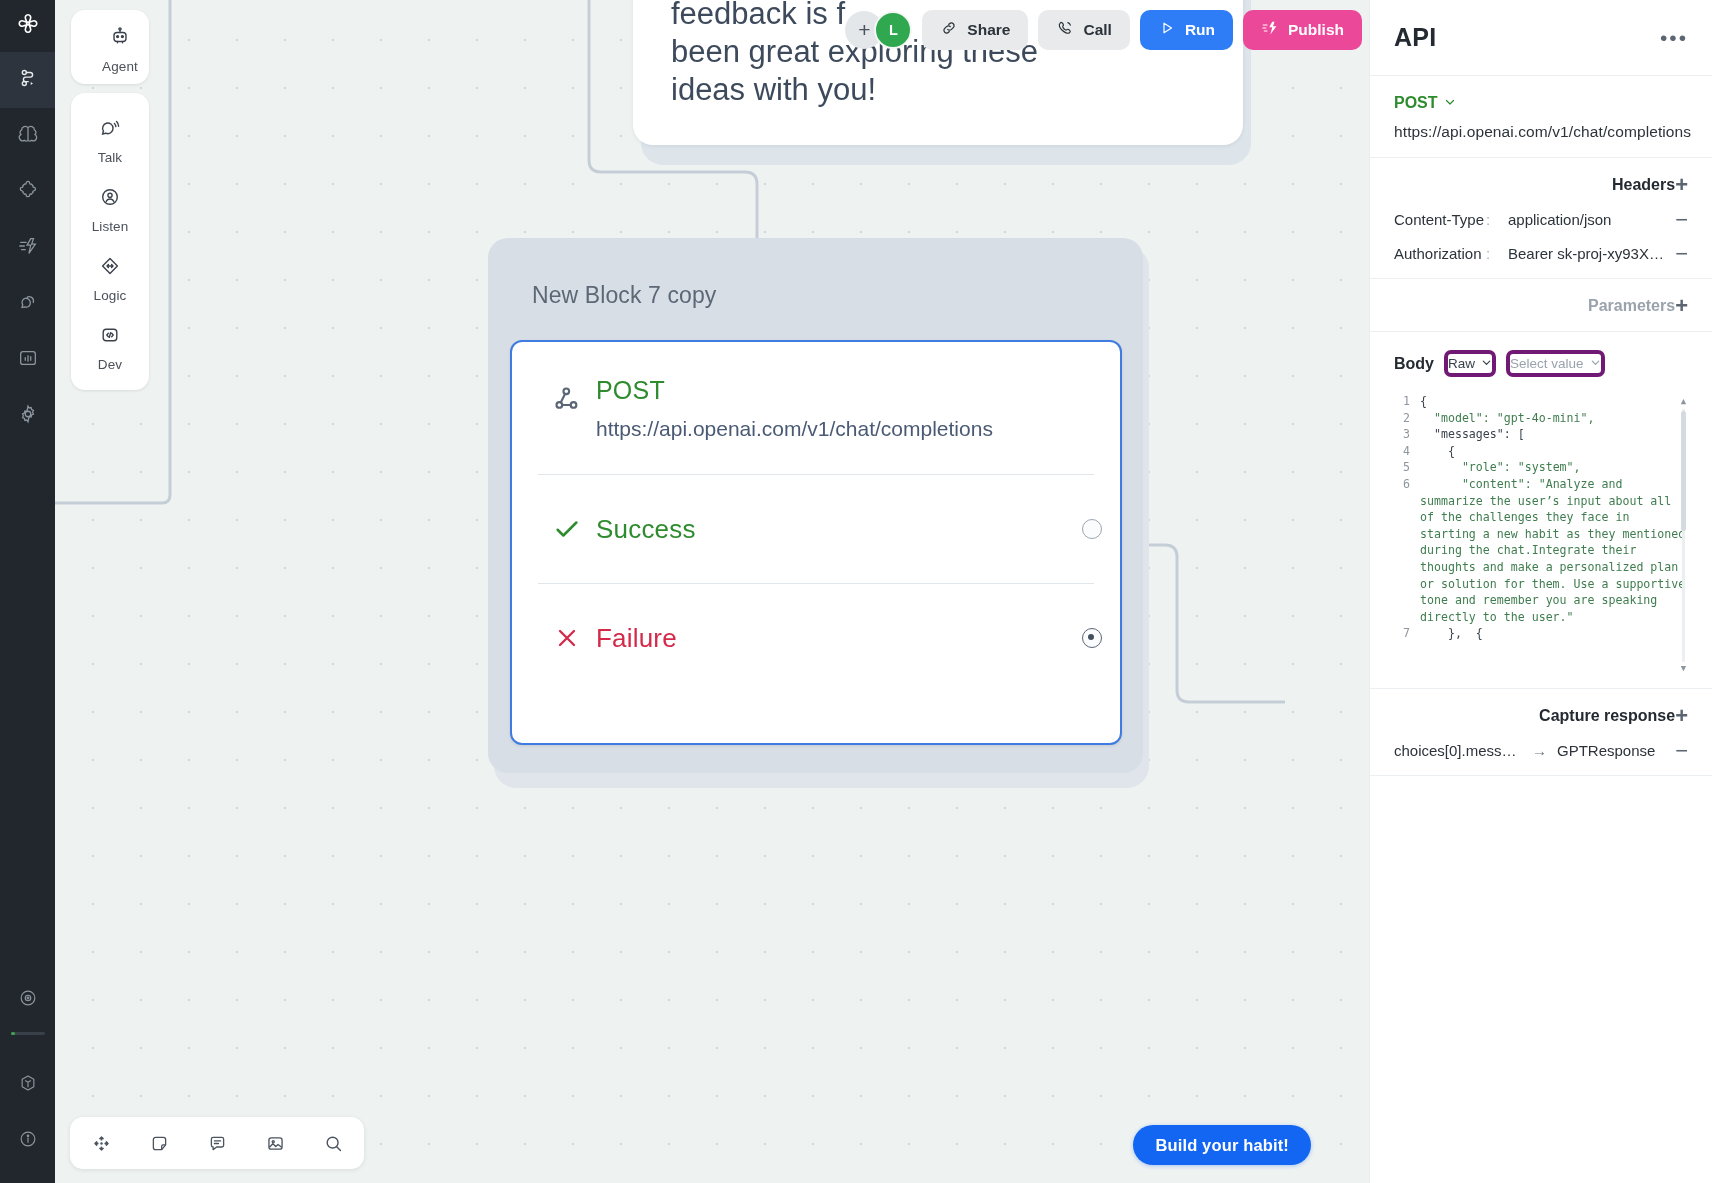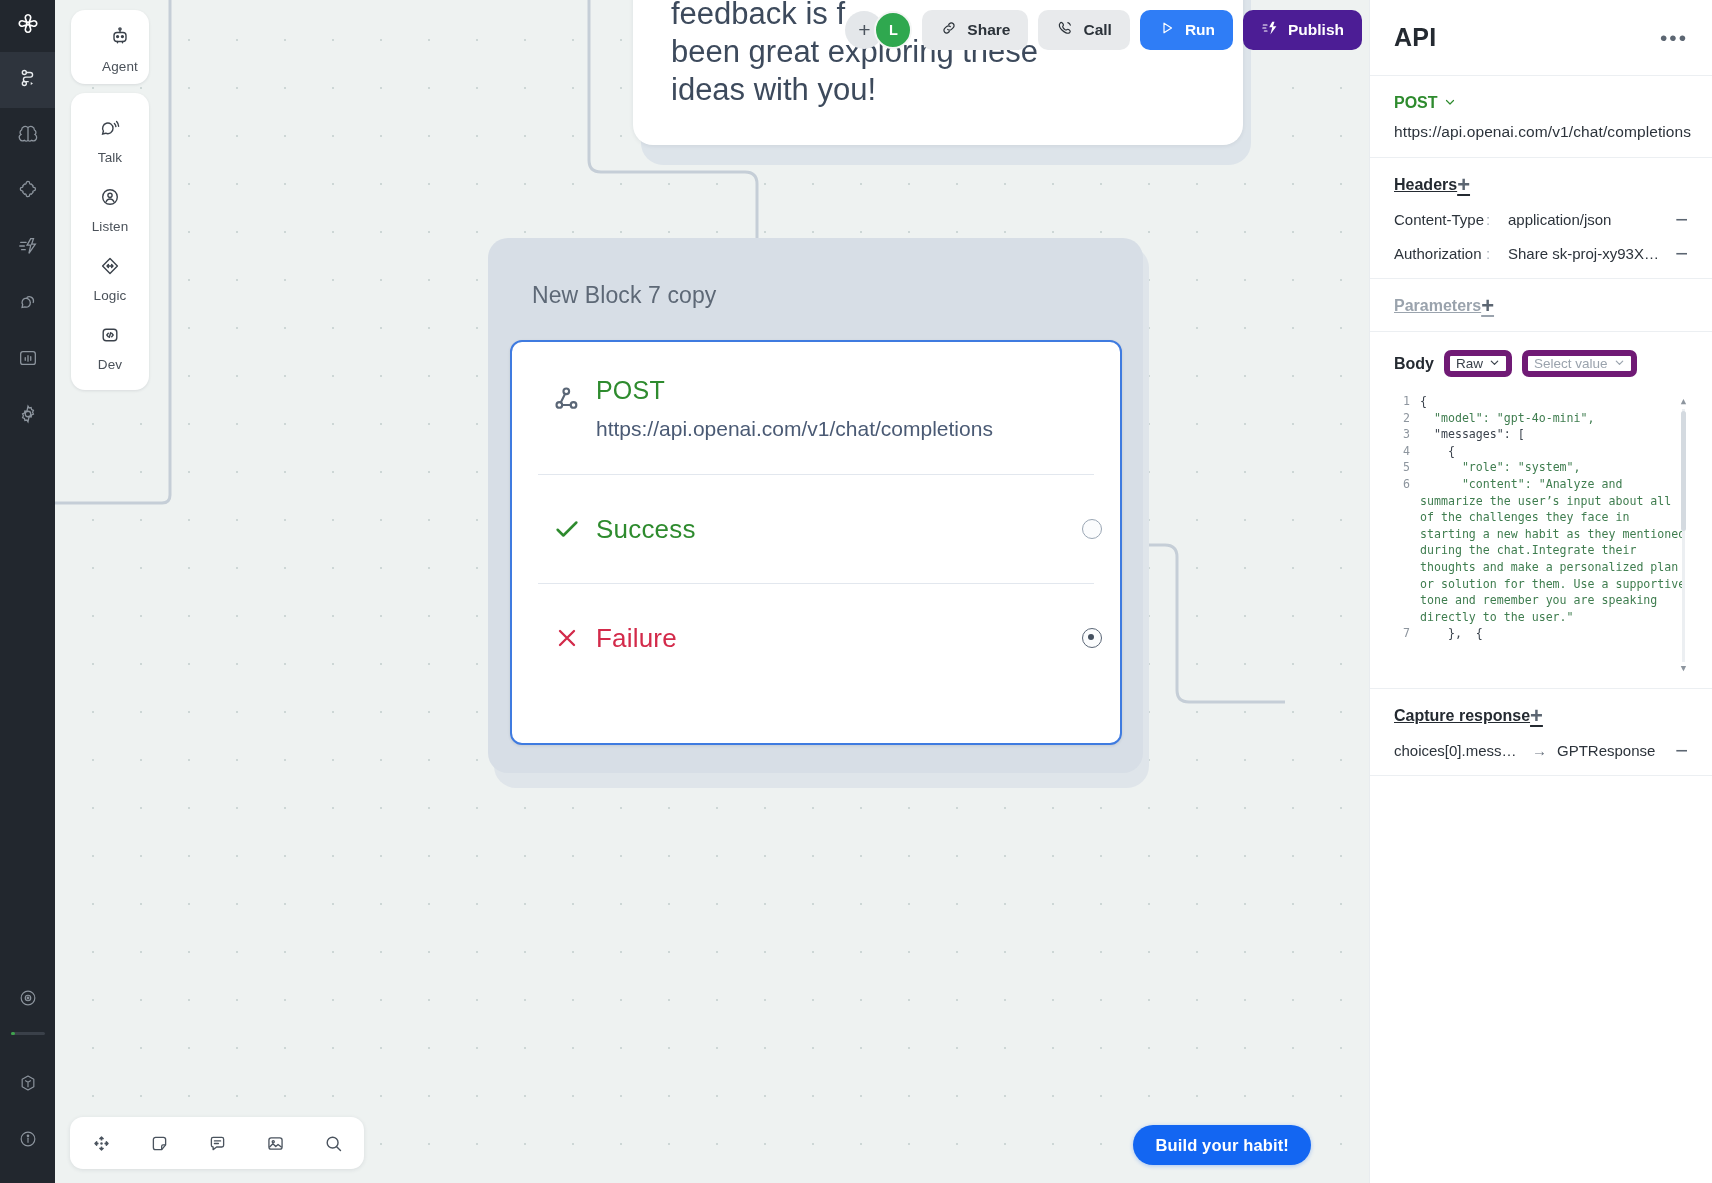--- a/index.html
+++ b/index.html
@@ -158,21 +158,21 @@
     width: 38px; height: 38px; border-radius: 50%; background: #2fa84f; color: #fff;
     display: flex; align-items: center; justify-content: center; font-size: 14.5px;
     font-weight: 600; margin-left: -9px; border: 2px solid #f4f6f5; cursor: pointer;
   }
   .pill {
     height: 40px; padding: 0 18px; border: none; border-radius: 10px;
     background: #e8eaec; color: #2b3239; font-size: 15.5px; font-weight: 600;
     display: flex; align-items: center; gap: 9px; cursor: pointer;
   }
   .pill.run { background: #2f7df6; color: #fff; }
-  .pill.publish { background: #4c1d95; color: #fff; justify-content: flex-end; }
+  .pill.publish { background: #ec4899; color: #fff; justify-content: flex-end; }
 
   
   .panel {
     position: absolute; right: 0; top: 0; width: 343px; height: 1183px;
     background: #ffffff; border-left: 1px solid #e8ecef; z-index: 50;
     display: flex; flex-direction: column;
   }
   .panel-head {
     height: 76px; display: flex; align-items: center; justify-content: space-between;
     padding: 0 24px; border-bottom: 1px solid #eceff2;
@@ -181,36 +181,36 @@
   .dots { color: #5c6672; font-size: 21px; letter-spacing: 2px; cursor: pointer; line-height: 10px; }
 
   .sec { padding: 18px 24px 16px 24px; border-bottom: 1px solid #eceff2; }
   .method-select {
     display: inline-flex; align-items: center; gap: 6px; color: #2e8b2e; font-size: 16px;
     font-weight: 600; cursor: pointer;
   }
   .url-line { font-size: 15.5px; color: #2c333b; margin-top: 11px; letter-spacing: .1px; }
 
   .sec-head {
-    display: flex; align-items: center; justify-content: flex-start;
-    font-size: 16px; font-weight: 700; color: #242a31; text-decoration: underline;
+    display: flex; align-items: center; justify-content: flex-end;
+    font-size: 16px; font-weight: 700; color: #242a31;
   }
   .sec-head.muted { color: #9aa3ad; font-weight: 600; }
   .plus, .minus { color: #5c6672; font-size: 22px; line-height: 16px; cursor: pointer; user-select: none; }
   .kv {
     display: flex; align-items: center; margin-top: 17px; font-size: 15px; color: #2c333b;
   }
   .kv-key { width: 92px; flex: 0 0 92px; }
   .kv-colon { width: 22px; flex: 0 0 22px; color: #aab2bb; }
   .kv-val { flex: 1; white-space: nowrap; overflow: hidden; text-overflow: ellipsis; }
 
   .body-head { display: flex; align-items: center; gap: 10px; }
   .body-label { font-size: 16px; font-weight: 700; color: #242a31; }
   .mini-select {
-    height: 27px; padding: 0 6px; border: 6px solid #701a75; border-radius: 7px;
+    height: 27px; padding: 0 0; border: 4px solid #701a75; border-radius: 7px;
     background: #fff; font-size: 13.5px; color: #39404a; display: inline-flex;
     align-items: center; gap: 6px; cursor: pointer;
   }
   .mini-select.ph { color: #9aa3ad; }
 
   .code-box {
     position: relative; margin-top: 16px; height: 285px; overflow: hidden;
     font-family: "DejaVu Sans Mono", monospace; font-size: 11.6px; line-height: 16.6px;
   }
   .code-line { display: flex; }
@@ -599,21 +599,21 @@
       </div>
       <div class="kv">
         <span class="kv-key">Content-Type</span>
         <span class="kv-colon">:</span>
         <span class="kv-val">application/json</span>
         <span class="minus">−</span>
       </div>
       <div class="kv">
         <span class="kv-key">Authorization</span>
         <span class="kv-colon">:</span>
-        <span class="kv-val">Share sk-proj-xy93X…</span>
+        <span class="kv-val">Bearer sk-proj-xy93X…</span>
         <span class="minus">−</span>
       </div>
     </div>
 
     <div class="sec">
       <div class="sec-head muted">
         <span>Parameters</span>
         <span class="plus">+</span>
       </div>
     </div>

